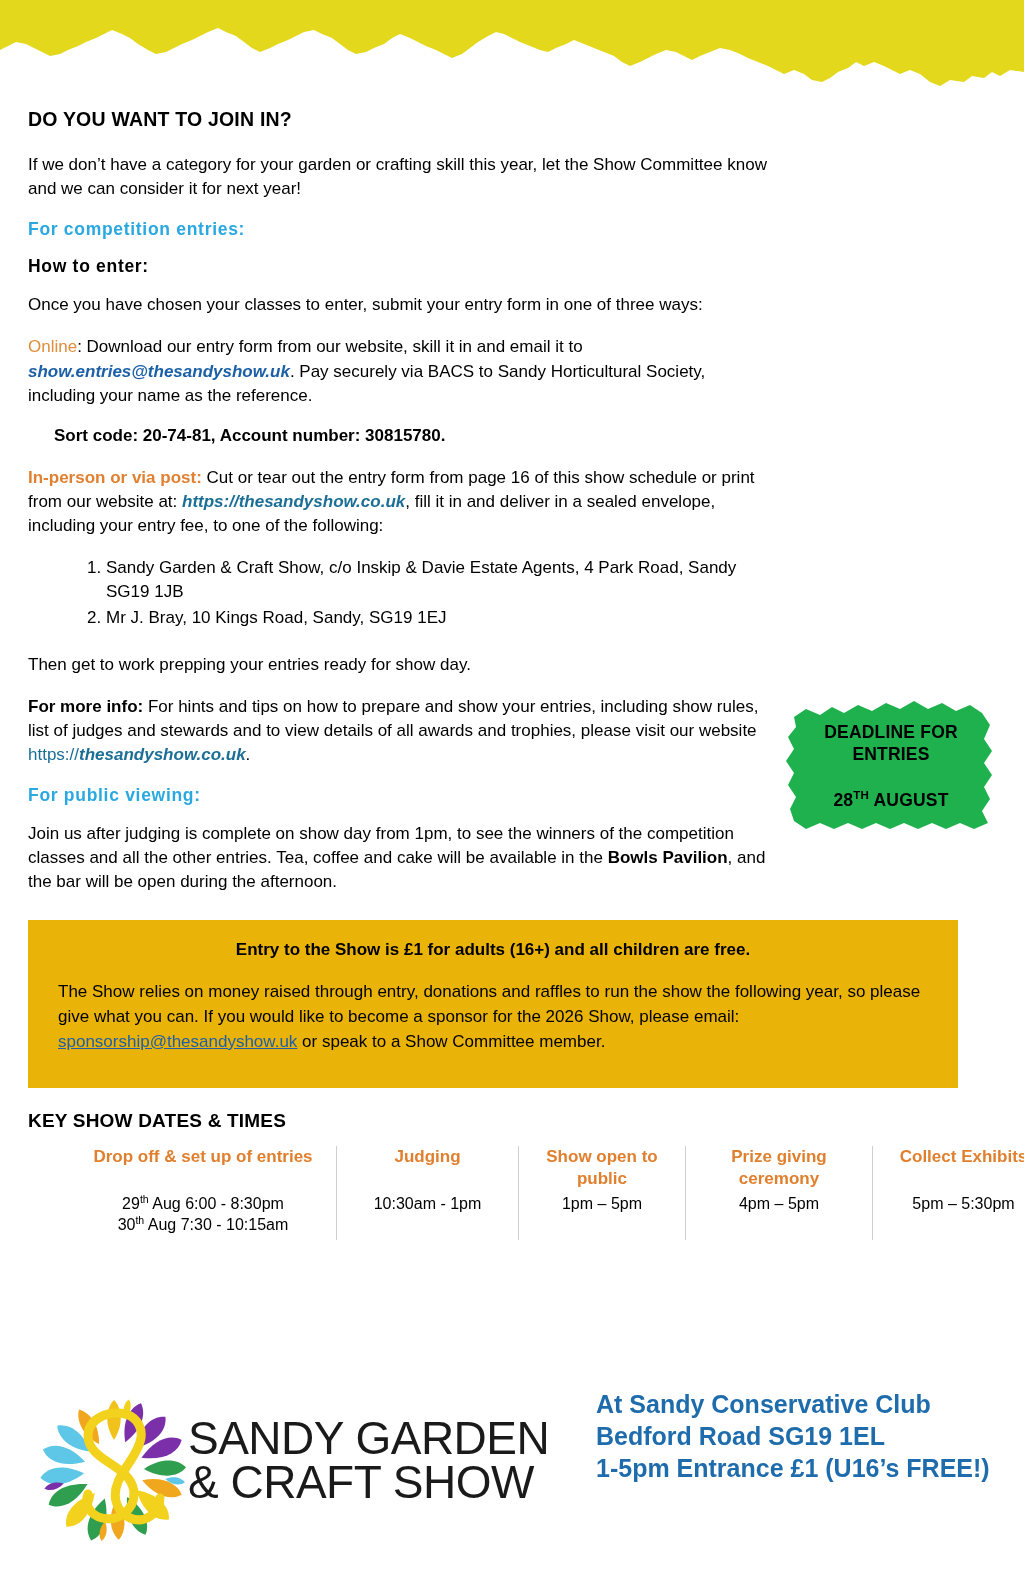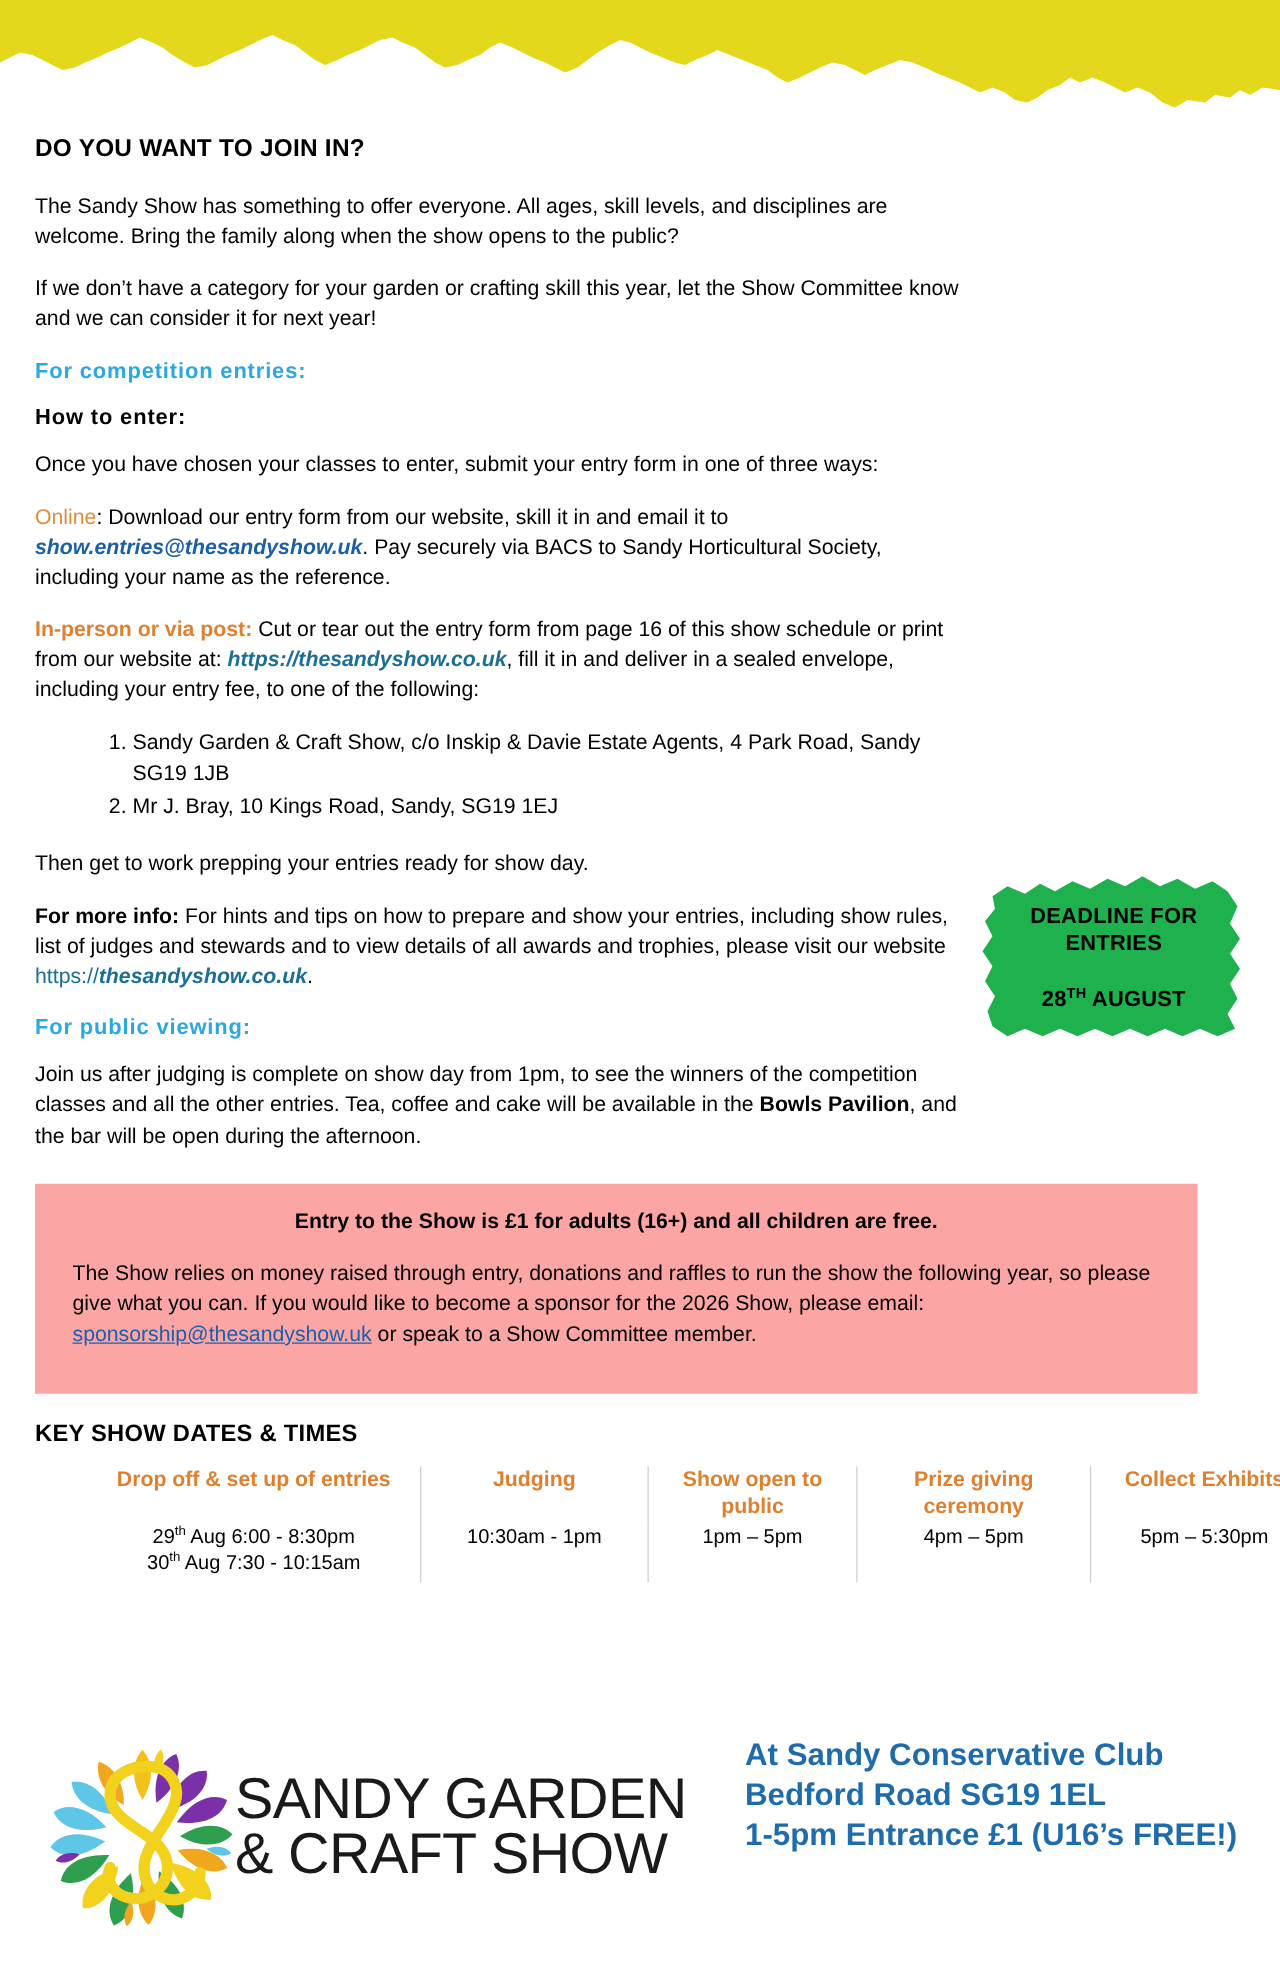--- a/index.html
+++ b/index.html
@@ -111,21 +111,21 @@
     font-size: 17.5px;
     line-height: 1.25;
     letter-spacing: 0.2px;
   }
   .deadline .dl-top { margin-top: 4px; }
   .deadline .dl-date { margin-top: 22px; font-size: 17.5px; }
   .deadline sup { font-size: 0.66em; }
 
   
   .blue-box {
-    background: #fca5a5;
+    background: #eab308;
     margin: 26px 0 0 0;
     padding: 16px 14px 18px 14px;
     box-sizing: border-box;
     width: 930px;
   }
   .blue-box .bb-title {
     text-align: center;
     font-weight: bold;
     font-size: 17px;
     margin: 4px 0 20px 0;
@@ -232,35 +232,35 @@
       L252,48 L244,42 L236,36 L226,32 L218,28 L208,32 L200,36 L192,40 L182,44 L174,48 L166,52
       L156,54 L148,50 L138,44 L130,38 L122,34 L112,30 L104,34 L96,38 L86,42 L78,46 L68,50
       L60,54 L50,56 L42,52 L34,48 L26,44 L16,42 L8,46 L0,50 Z"></path>
   </svg>
 </div>
 
 <div class="page">
 
   <h1 class="title">DO YOU WANT TO JOIN IN?</h1>
 
-  <p class="body">The Sandy Show has something to offer everyone. All ages, skill levels, and disciplines are welcome. Bring the family along when the show opens to the public?</p>
 
   <p class="body">If we don’t have a category for your garden or crafting skill this year, let the Show Committee know and we can consider it for next year!</p>
 
   <div class="sub-head blue">For competition entries:</div>
 
 
   <div class="sub-head black">How to enter:</div>
 
   <p class="body">Once you have chosen your classes to enter, submit your entry form in one of three ways:</p>
 
   <p class="body">
     <span class="accent-orange">Online</span><span>: Download our entry form from our website, skill it in and email it to </span><span class="link-blue-bi">show.entries@thesandyshow.uk</span><span>. Pay securely via BACS to Sandy Horticultural Society, including your name as the reference.</span>
   </p>
 
+  <div class="bank-line">Sort code: 20-74-81, Account number: 30815780.</div>
 
   <p class="body">
     <span class="accent-orange-b">In-person or via post:</span><span> Cut or tear out the entry form from page 16 of this show schedule or print from our website at: </span><span class="link-teal-bi">https://thesandyshow.co.uk</span><span>, fill it in and deliver in a sealed envelope, including your entry fee, to one of the following:</span>
   </p>
 
   <ol class="addresses">
     <li>Sandy Garden &amp; Craft Show, c/o Inskip &amp; Davie Estate Agents, 4 Park Road, Sandy SG19 1JB</li>
     <li>Mr J. Bray, 10 Kings Road, Sandy, SG19 1EJ</li>
   </ol>
 

